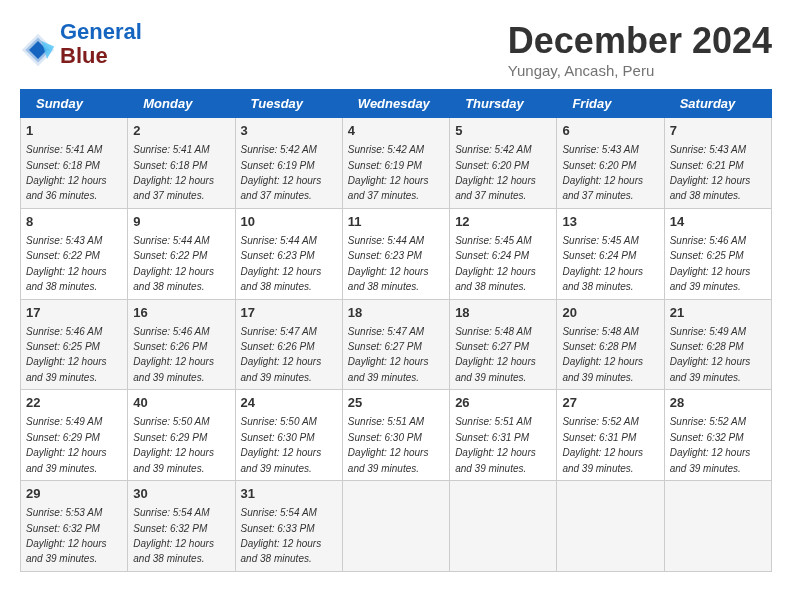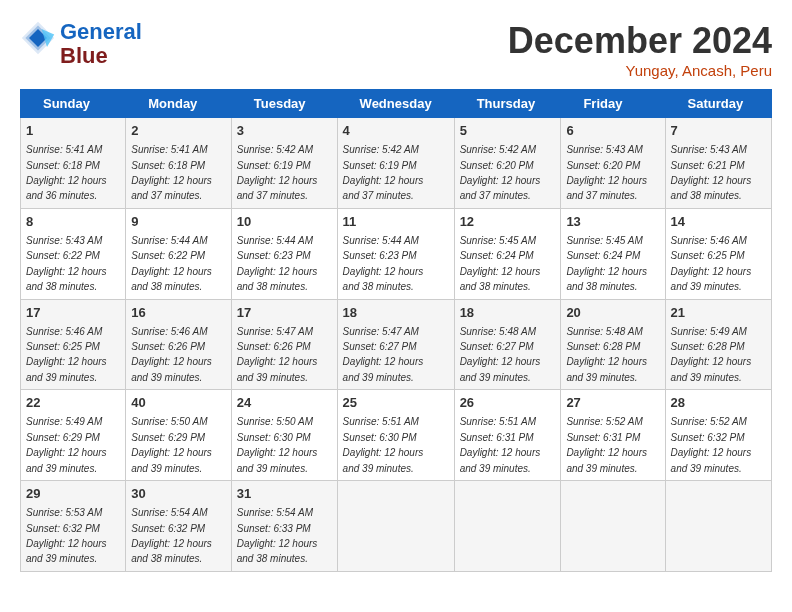--- a/index.html
+++ b/index.html
@@ -11,61 +11,61 @@
       padding: 20px;
     }
     .header {
       display: flex;
       justify-content: space-between;
       align-items: flex-start;
       margin-bottom: 10px;
     }
     .logo {
       display: flex;
-      align-items: flex-start;
+      align-items: flex-end;
     }
     .logo-text {
       font-size: 22px;
       font-weight: bold;
       color: #333;
       line-height: 1.1;
     }
     .logo-text span {
       color: #1565c0;
     }
     .logo-icon {
       width: 36px;
       height: 36px;
       margin-right: 4px;
     }
     .title-block {
-      text-align: right;
     }
     .month-title {
       font-size: 36px;
       font-weight: bold;
       color: #333;
     }
     .location {
       font-size: 15px;
-      color: #c2410c;
+      color: #737373;
     }
     table {
       width: 100%;
       border-collapse: collapse;
       font-size: 11px;
     }
     thead tr th {
       background-color: #1565c0;
       color: #fff;
       text-align: left;
-      padding: 6px 22px;
+      padding: 6px 15px;
       font-size: 13px;
       font-weight: bold;
       border: 1px solid #1565c0;
+      font-style: italic;
     }
     tbody tr td {
       border: 1px solid #ccc;
       vertical-align: top;
       padding: 4px 5px;
       min-height: 70px;
       width: 14.28%;
       color: #333;
       line-height: 1.4;
     }

